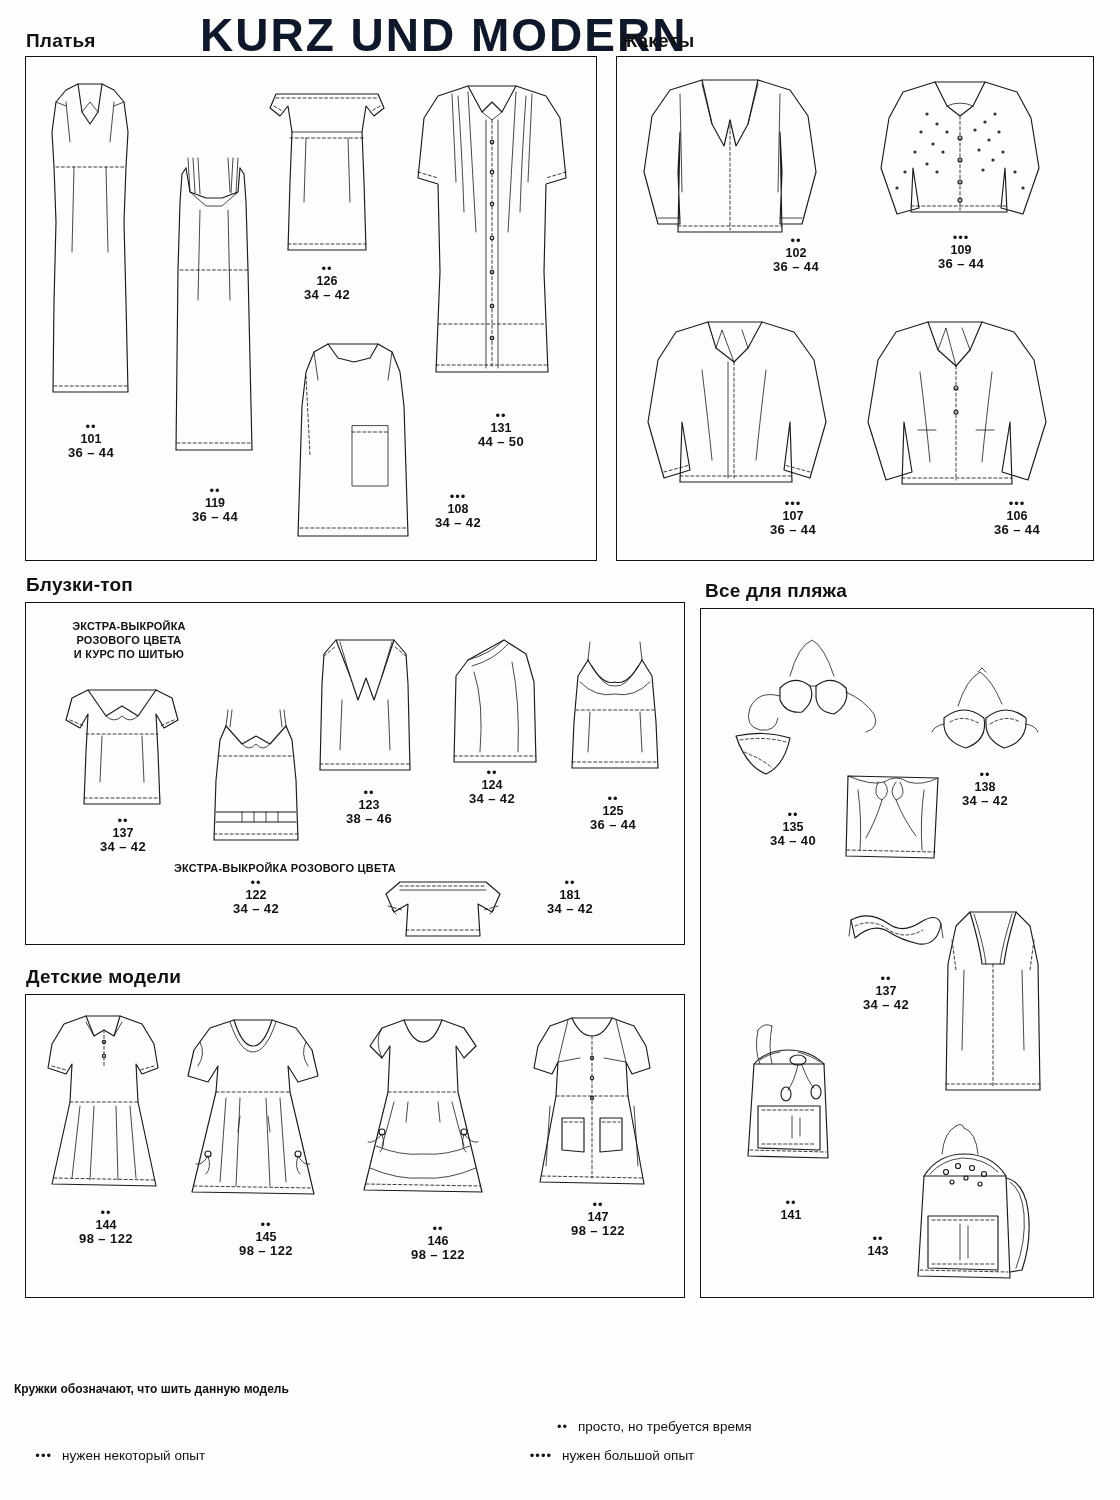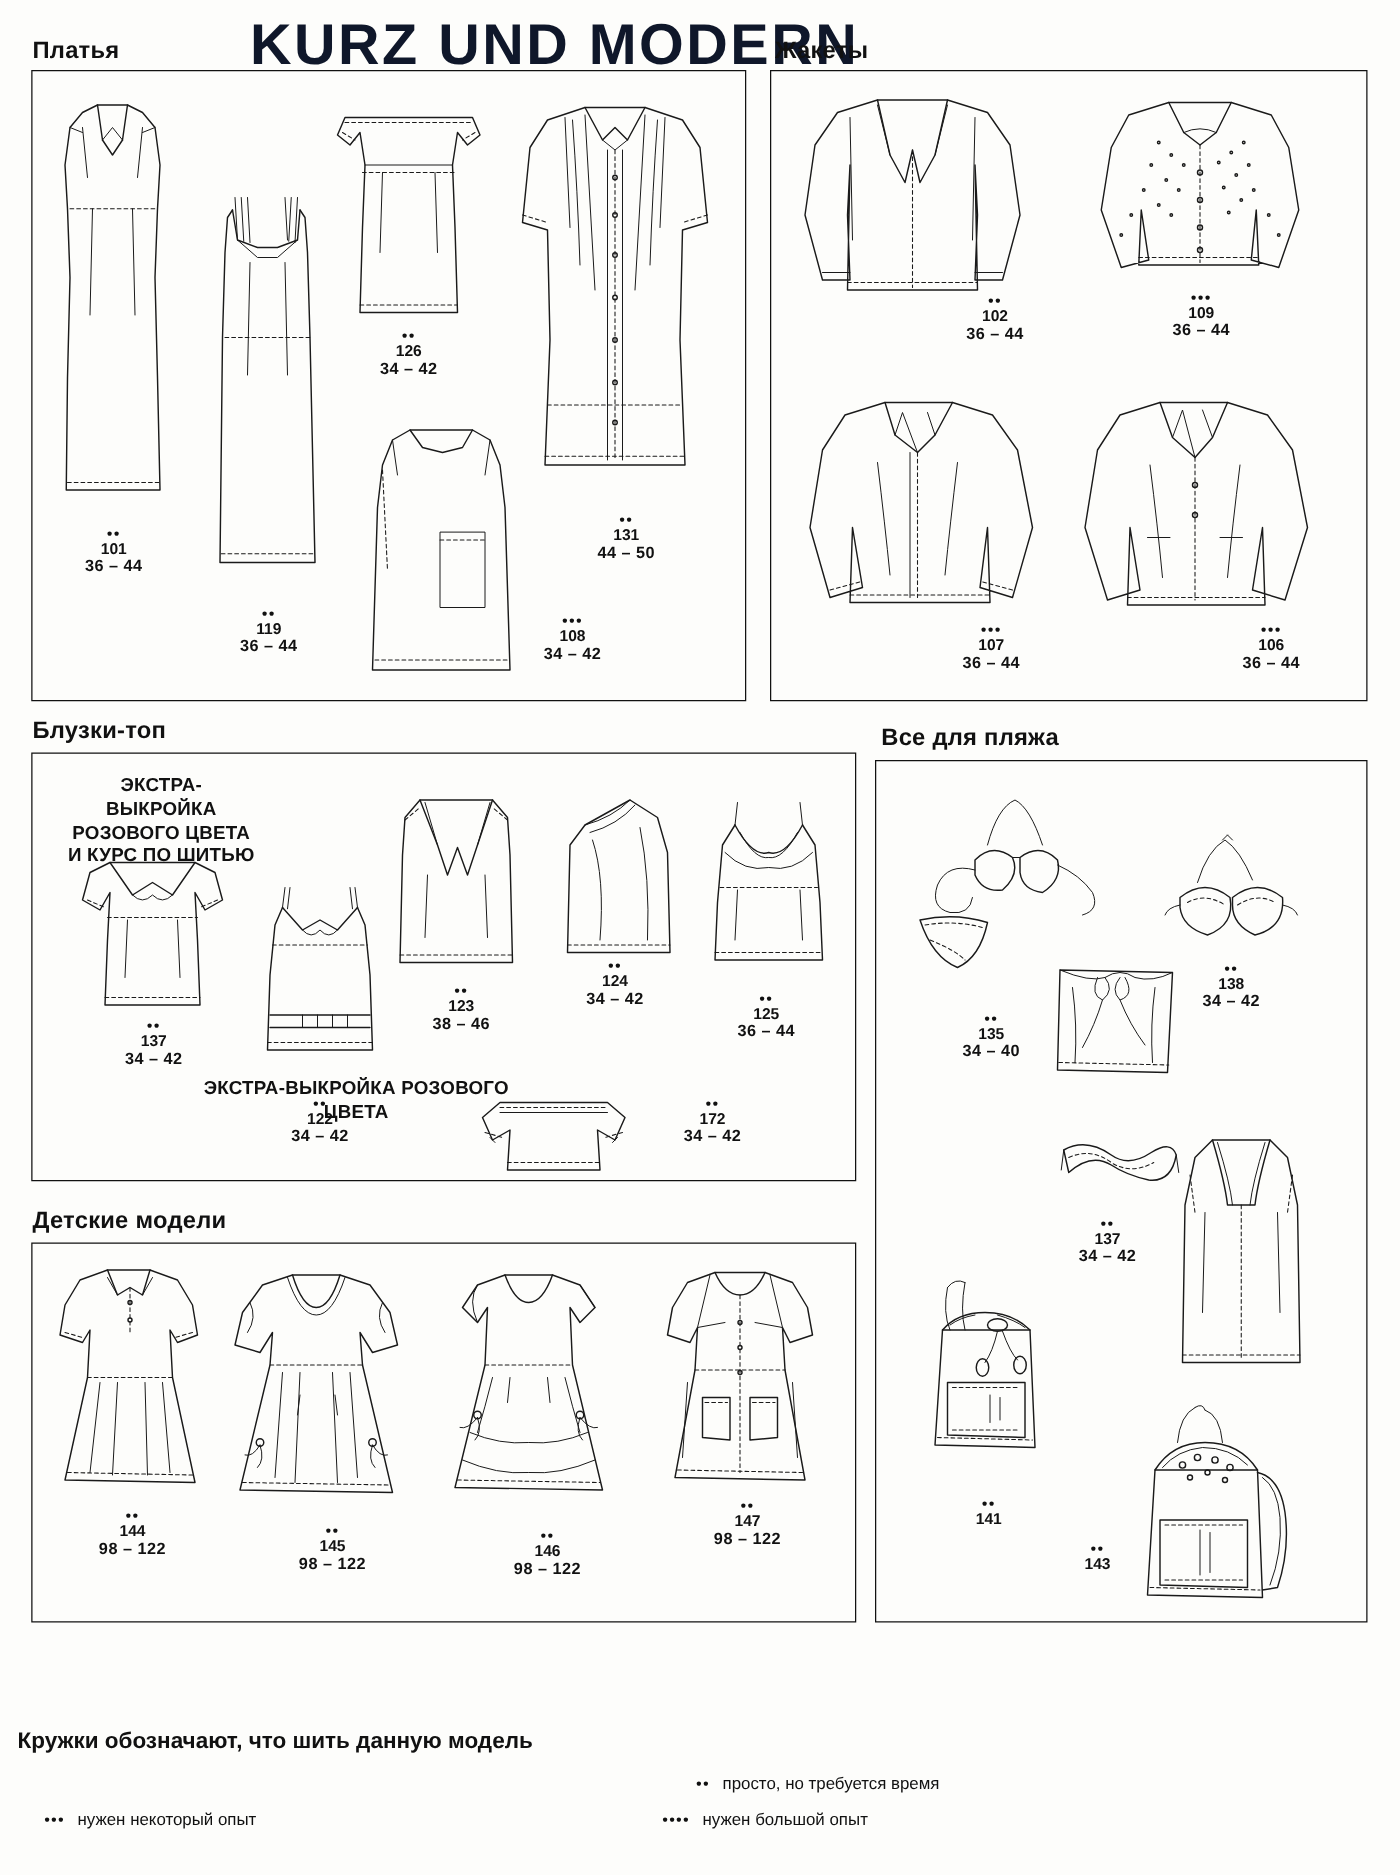--- a/index.html
+++ b/index.html
@@ -44,33 +44,33 @@
     letter-spacing:1px;
     line-height:1;
     height:12px;
   }
   .num{display:block;font-size:12.5px;font-weight:bold;}
   .size{display:block;font-size:13px;font-weight:bold;letter-spacing:.4px;}
 
   
   .note{
     position:absolute;
-    font-size:15px;
+    font-size:11px;
     font-weight:bold;
     line-height:1.25;
     text-align:center;
     letter-spacing:.2px;
     white-space:pre-line;
   }
 
   
   .legend-title{
     position:absolute;
     left:14px;top:1382px;
-    font-size:18px;font-weight:bold;
+    font-size:12px;font-weight:bold;
   }
   .legend-row{position:absolute;font-size:13.5px;}
   .legend-dots{
     display:inline-block;
     width:52px;
     text-align:right;
     font-size:13px;
     letter-spacing:1px;
     vertical-align:baseline;
   }
@@ -410,21 +410,21 @@
       <path d="M22 14 L8 26 L16 44 L30 36 L28 68 L102 68 L100 36 L114 44 L122 26 L108 14 Z"></path>
       <path class="dash" d="M22 18 L108 18"></path>
       <path class="thin" d="M22 22 L108 22"></path>
       <path class="dash" d="M10 38 L24 42 M120 38 L106 42"></path>
       <path class="dash" d="M28 62 L102 62"></path>
       <path class="thin" d="M14 42 L18 46 M116 42 L112 46"></path>
     </svg>
   </div>
   <div class="cap" style="left:570px;top:876px;">
     <span class="dots">••</span>
-    <span class="num">172</span>
+    <span class="num">181</span>
     <span class="size">34 – 42</span>
   </div>
 
   <div class="fig" style="left:724px;top:630px;">
     <svg width="160" height="150" viewBox="0 0 160 150">
       <path d="M56 58 Q70 44 86 56 Q92 70 78 82 Q62 84 56 70 Z"></path>
       <path d="M92 56 Q108 44 122 58 Q126 74 110 84 Q94 82 92 68 Z"></path>
       <path class="thin" d="M86 56 L92 56"></path>
       <path class="thin" d="M66 46 Q74 16 88 10 Q100 16 110 46"></path>
       <path class="thin" d="M56 66 Q34 60 26 78 Q20 96 36 100 Q52 102 54 88"></path>

